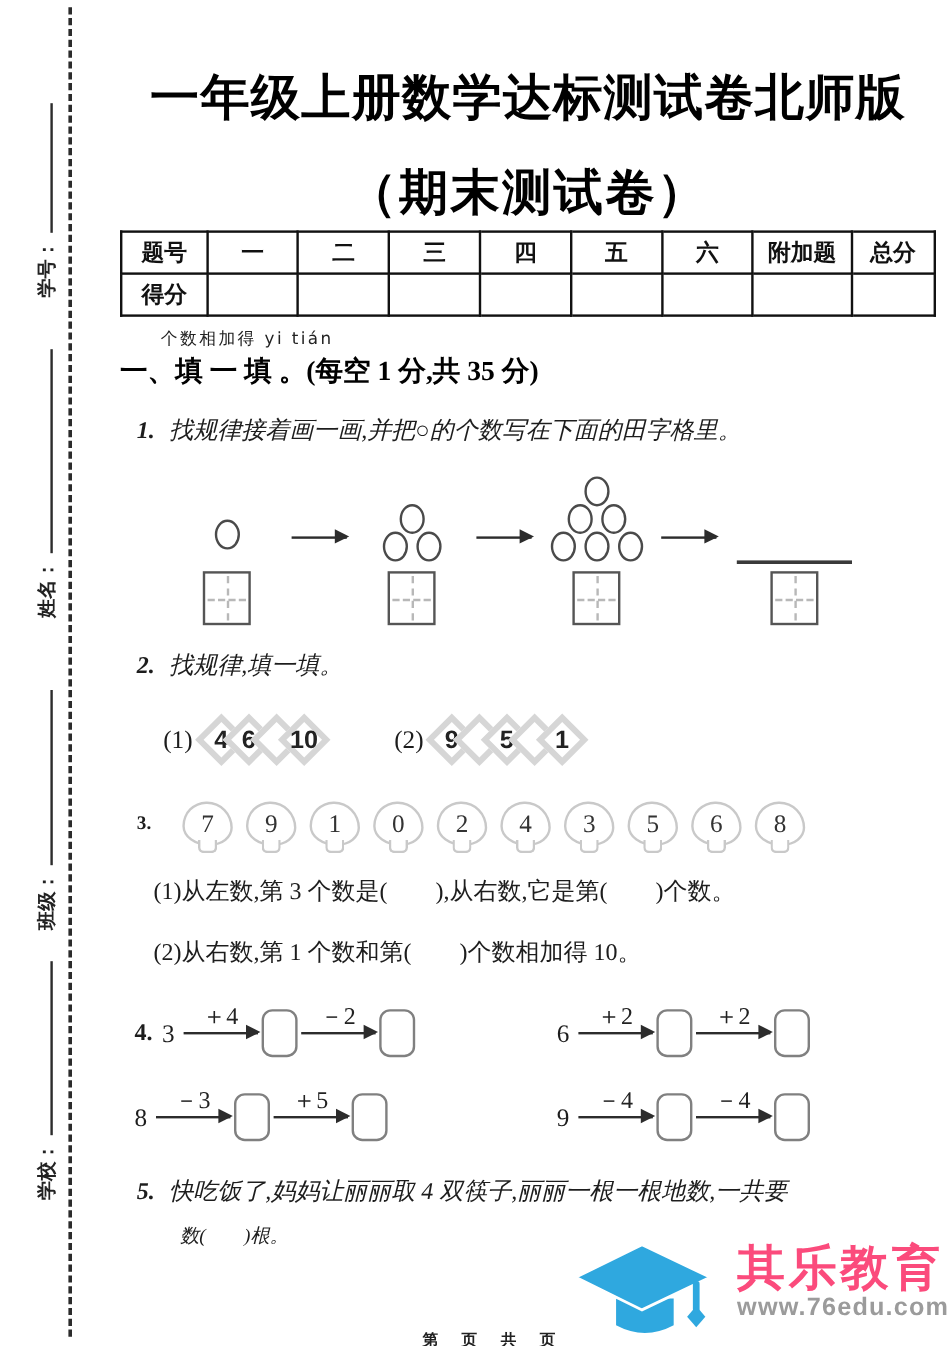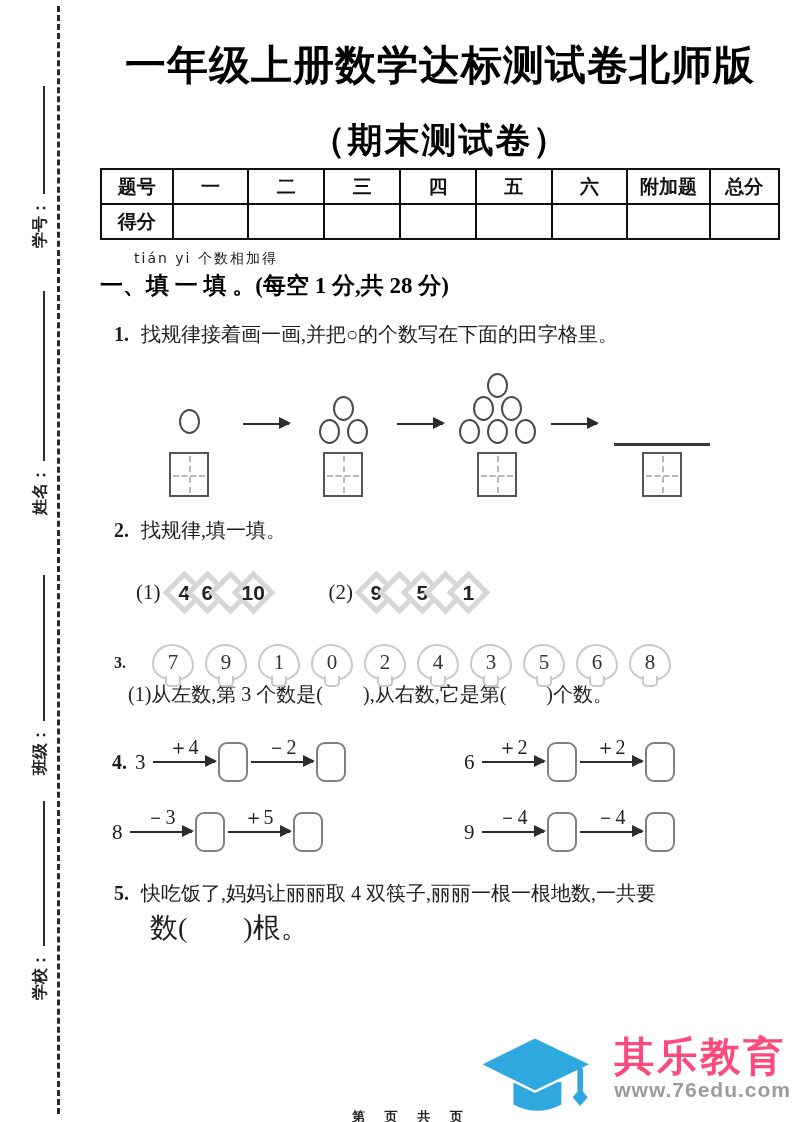--- a/index.html
+++ b/index.html
@@ -16,38 +16,38 @@
                 font-size:16px; font-weight:700; color:#222; }
   .side-group .blank { display:inline-block; height:15px; margin-left:6px;
                        border-bottom:2px solid #2c2c2c; vertical-align:baseline; }
   .sg1 { top:224px; } .sg1 .blank { width:108px; }
   .sg2 { top:491px; } .sg2 .blank { width:170px; }
   .sg3 { top:751px; } .sg3 .blank { width:146px; }
   .sg4 { top:976px; } .sg4 .blank { width:145px; }
 
   
   .content { position:absolute; left:100px; top:0; width:680px; }
-  .title { margin-top:38px; text-align:center; font-family:"Liberation Sans", sans-serif;
+  .title { margin-top:54px; text-align:center; font-family:"Liberation Sans", sans-serif;
            font-weight:900; font-size:41px; letter-spacing:1px; color:#000; }
   .subtitle { margin-top:24px; text-align:center; font-family:"Liberation Sans", sans-serif;
-              font-weight:900; font-size:35px; letter-spacing:2px; color:#000; }
+              font-weight:900; font-size:41px; letter-spacing:2px; color:#000; }
   .info { margin-top:24px; text-align:right; font-family:"Liberation Sans", sans-serif;
           font-weight:700; font-size:17px; padding-right:2px; }
 
   table.score { width:100%; margin-top:4px; border-collapse:collapse; table-layout:fixed;border-radius:23px; }
   table.score td { border:2px solid #111; height:35px; text-align:center;
                    font-family:"Liberation Sans", sans-serif; font-size:19px;
                    font-weight:700; color:#111; }
   td.c0 { width:9.6%; } td.cn { width:10.15%; } td.c7 { width:11%; } td.c8 { width:9.3%; }
 
   .pinyin { margin:10px 0 0 34px; font-size:14px; color:#222;
             font-family:"DejaVu Sans", sans-serif; letter-spacing:2px; }
   .sec-head { font-size:23px; font-weight:700; color:#000; margin-top:2px; }
 
-  .qline { margin-top:20px; padding-left:14px; font-size:20px; }
+  .qline { margin-top:20px; padding-left:14px; font-size:20px;font-style:italic; }
   .qnum  { font-weight:700; margin-right:12px; }
 
   
   .fig1 { display:flex; align-items:flex-end; margin:16px 0 0 48px; gap:13px; }
   .fcol { display:flex; flex-direction:column; align-items:center; width:82px; }
   .fcol.last { width:104px; }
   .circles { height:70px; display:flex; align-items:flex-end; justify-content:center;
              margin-bottom:8px; }
   .circles.one { margin-bottom:18px; }
   .circ { width:21px; height:25px; border:2px solid #4a4a4a; border-radius:50%;
@@ -82,37 +82,37 @@
   .q3-row { display:flex; align-items:center; margin:20px 0 0 14px; }
   .q3-row .qnum { margin-right:26px; }
   .shells { display:flex; gap:11px; }
   .shell { position:relative; width:42px; height:37px; border:2px solid #c9c9c9;
            background:#fff; border-radius:48% 52% 46% 54% / 55% 60% 42% 45%;
            display:flex; align-items:center; justify-content:center;
            font-size:21px; color:#333; }
   .shell::after { content:''; position:absolute; bottom:-8px; left:11px; width:12px;
                   height:9px; background:#fff; border:2px solid #c9c9c9; border-top:none;
                   border-radius:0 0 5px 5px; }
-  .subline { padding-left:28px; font-size:20px; }
+  .subline { margin-top:24px; padding-left:28px; font-size:20px; }
 
   
   .q4 { display:grid; grid-template-columns:352px auto; row-gap:30px;
         margin-top:34px; padding-left:12px; }
   .chain { display:flex; align-items:center; }
   .q4num { font-weight:700; font-size:20px; margin-right:8px; }
   .startnum { font-size:21px; margin-right:4px; }
   .arrop { position:relative; display:inline-flex; align-items:center;
            margin:0 3px; }
   .q4-arr { width:62px; }
   .op { position:absolute; top:-27px; left:50%; transform:translateX(-50%);
         font-size:20px; color:#222; white-space:nowrap; }
   .abox { width:30px; height:40px; border:2px solid #808080; border-radius:9px;
           background:#fff; display:inline-block; }
 
-  .q5-line2 { margin-top:2px; padding-left:50px; font-size:28px; }
+  .q5-line2 { margin-top:14px; padding-left:50px; font-size:16px;font-style:italic; }
 
   
   .footer { position:absolute; top:1108px; left:352px; font-size:13px;
             letter-spacing:8px; font-weight:600; color:#222;
             font-family:"Liberation Sans", sans-serif; }
   .logo { position:absolute; top:1034px; right:2px; display:flex;
           align-items:flex-start; gap:4px; }
   .brandcol { display:flex; flex-direction:column; align-items:flex-start; }
   .brand { font-family:"Liberation Sans", sans-serif; font-weight:900;
            font-size:40px; letter-spacing:3px; line-height:1.15; }
@@ -164,22 +164,22 @@
         <td></td>
         <td></td>
         <td></td>
         <td></td>
         <td></td>
         <td></td>
       </tr>
     </tbody>
       </table>
 
-    <div class="pinyin">tián yi 个数相加得</div>
-    <div class="sec-head">一、填 一 填 。(每空 1 分,共 28 分)</div>
+    <div class="pinyin">个数相加得 yi tián</div>
+    <div class="sec-head">一、填 一 填 。(每空 1 分,共 35 分)</div>
 
     <div class="qline">
       <span class="qnum">1.</span><span>找规律接着画一画,并把○的个数写在下面的田字格里。</span>
     </div>
 
     <div class="fig1">
       <div class="fcol">
         <div class="circles one">
             <span class="circ"></span>
           </div>
@@ -295,20 +295,21 @@
           </span>
         <span class="shell">
             <span>6</span>
           </span>
         <span class="shell">
             <span>8</span>
           </span>
       </div>
     </div>
     <div class="subline">(1)从左数,第 3 个数是(　　),从右数,它是第(　　)个数。</div>
+    <div class="subline">(2)从右数,第 1 个数和第(　　)个数相加得 10。</div>
 
     <div class="q4">
       <div class="chain">
         <span class="q4num">4.</span>
         <span class="startnum">3</span>
         <span class="arrop">
             <span class="op">＋4</span>
             <span class="arr q4-arr"></span>
           </span>
         <span class="abox"></span>

